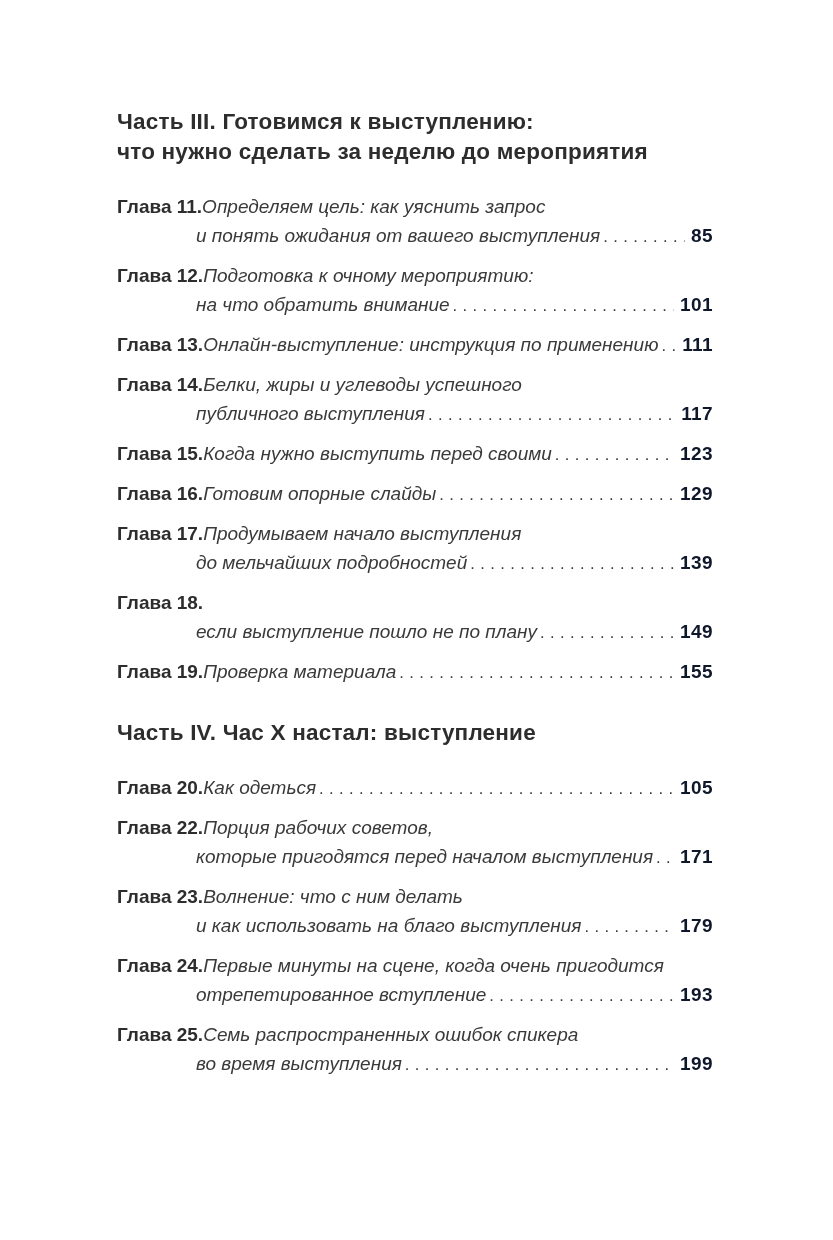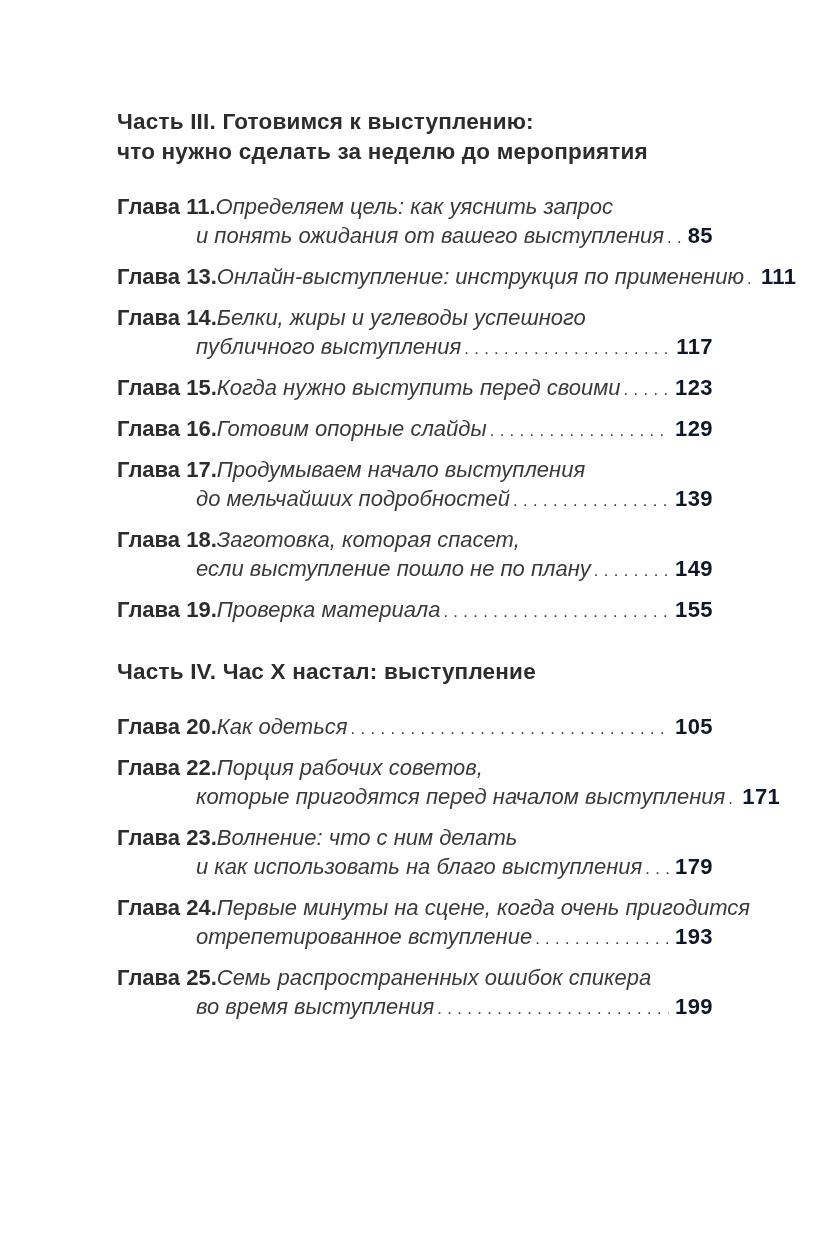--- a/index.html
+++ b/index.html
@@ -32,21 +32,21 @@
     font-weight: 700;
     color: #2d2d2d;
     letter-spacing: 0.2px;
   }
   .entry {
     margin-bottom: 10px;
   }
   .row {
     display: flex;
     align-items: baseline;
-    font-size: 22px;
+    font-size: 19px;
     line-height: 29px;
   }
   .label {
     flex: 0 0 79px;
     font-weight: 700;
     color: #2d2d2d;
     white-space: nowrap;
   }
   .title {
     flex: 0 0 auto;
@@ -94,20 +94,34 @@
 
   <div class="row">
     <span class="label"></span>
     <span class="title">и понять ожидания от вашего выступления</span>
     <span class="leader"></span>
     <span class="pagenum">85</span>
   </div>
 </div>
           <div class="entry">
   <div class="row">
+    <span class="label">Глава 12.</span>
+    <span class="title">Подготовка к очному мероприятию:</span>
+
+  </div>
+
+  <div class="row">
+    <span class="label"></span>
+    <span class="title">на что обратить внимание</span>
+    <span class="leader"></span>
+    <span class="pagenum">101</span>
+  </div>
+</div>
+          <div class="entry">
+  <div class="row">
     <span class="label">Глава 13.</span>
     <span class="title">Онлайн-выступление: инструкция по применению</span>
     <span class="leader"></span>
     <span class="pagenum">111</span>
   </div>
 </div>
           <div class="entry">
   <div class="row">
     <span class="label">Глава 14.</span>
     <span class="title">Белки, жиры и углеводы успешного</span>
@@ -147,21 +161,20 @@
   <div class="row">
     <span class="label"></span>
     <span class="title">до мельчайших подробностей</span>
     <span class="leader"></span>
     <span class="pagenum">139</span>
   </div>
 </div>
           <div class="entry">
   <div class="row">
     <span class="label">Глава 18.</span>
-    <span class="title">Заготовка, которая спасет,</span>
 
   </div>
 
   <div class="row">
     <span class="label"></span>
     <span class="title">если выступление пошло не по плану</span>
     <span class="leader"></span>
     <span class="pagenum">149</span>
   </div>
 </div>

